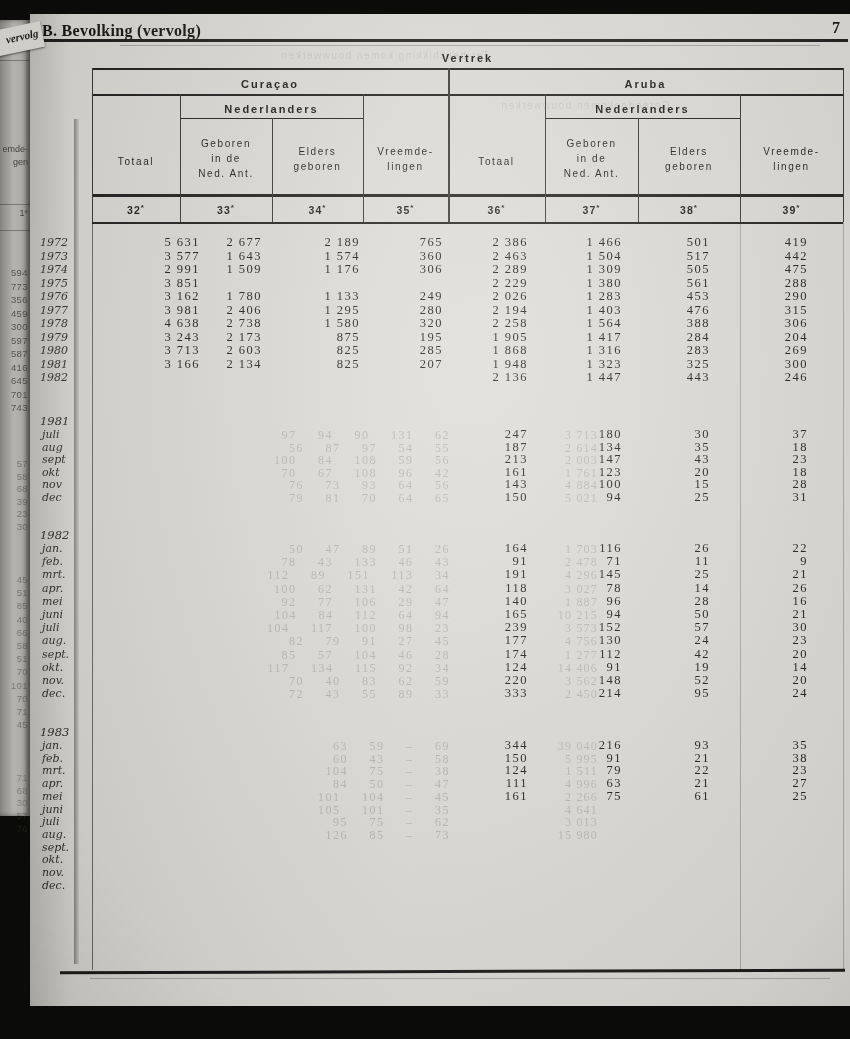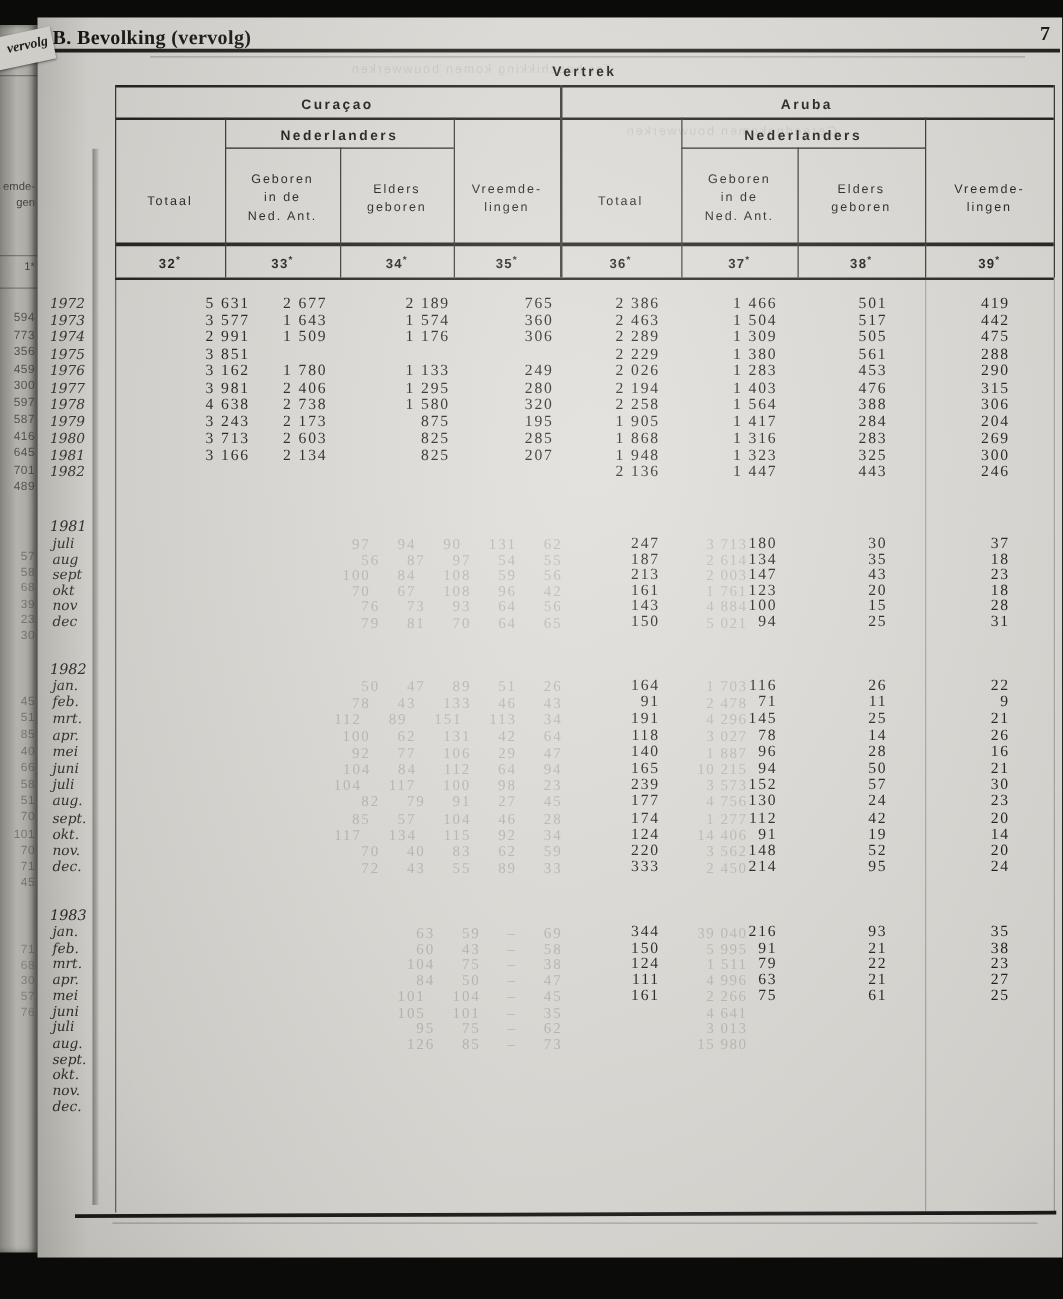--- a/index.html
+++ b/index.html
@@ -1,23 +1,23 @@
 <!DOCTYPE html>
 <html><head>
 <meta charset="utf-8">
 <style>
   html,body{margin:0;padding:0;background:#0b0b09;}
   #stage{position:relative;width:850px;height:1039px;overflow:hidden;
          background:#0b0b09;font-family:"Liberation Serif",serif;}
   
-  #strip{position:absolute;left:0;top:20px;width:30px;height:982px;
+  #strip{position:absolute;left:0;top:20px;width:30px;height:796px;
          background:linear-gradient(90deg,#86847f,#b5b3ad 45%,#a9a7a1 85%,#8e8c87);
          box-shadow:inset -4px 0 5px rgba(0,0,0,.45);}
   .stripnum{position:absolute;right:2px;width:26px;text-align:right;
-            font:9.5px "Liberation Sans",sans-serif;color:#3d3d39;letter-spacing:.4px;}
+            font:9.5px "Liberation Sans",sans-serif;color:#3d3d39;letter-spacing:.4px;margin-top:18px;}
   .striplab{position:absolute;right:2px;width:26px;text-align:right;
             font:9px "Liberation Sans",sans-serif;color:#44443f;}
   .striprule{position:absolute;left:0;width:100%;height:1px;background:rgba(20,20,18,.35);}
   #vervolg-patch{position:absolute;left:-7px;top:26px;width:50px;height:26px;
                  background:#cfcdc7;transform:rotate(-12deg);z-index:4;overflow:hidden;
                  box-shadow:0 1px 2px rgba(0,0,0,.5);
                  font:italic bold 11px "Liberation Serif",serif;color:#1c1c1a;
                  text-align:right;padding:5px 4px 0 0;box-sizing:border-box;}
   
   #page{position:absolute;left:30px;top:14px;width:820px;height:992px;
@@ -70,21 +70,21 @@
   <div class="stripnum" style="top: 229px; opacity: 0.8;">594</div>
       <div class="stripnum" style="top: 242.5px; opacity: 0.8;">773</div>
       <div class="stripnum" style="top: 256px; opacity: 0.8;">356</div>
       <div class="stripnum" style="top: 269.5px; opacity: 0.8;">459</div>
       <div class="stripnum" style="top: 283px; opacity: 0.8;">300</div>
       <div class="stripnum" style="top: 296.5px; opacity: 0.8;">597</div>
       <div class="stripnum" style="top: 310px; opacity: 0.8;">587</div>
       <div class="stripnum" style="top: 323.5px; opacity: 0.8;">416</div>
       <div class="stripnum" style="top: 337px; opacity: 0.8;">645</div>
       <div class="stripnum" style="top: 350.5px; opacity: 0.8;">701</div>
-      <div class="stripnum" style="top: 364px; opacity: 0.8;">489</div>
+      <div class="stripnum" style="top: 364px; opacity: 0.8;">743</div>
       <div class="stripnum" style="top: 420px; opacity: 0.5;">57</div>
       <div class="stripnum" style="top: 432.6px; opacity: 0.5;">58</div>
       <div class="stripnum" style="top: 445.2px; opacity: 0.5;">68</div>
       <div class="stripnum" style="top: 457.8px; opacity: 0.5;">39</div>
       <div class="stripnum" style="top: 470.4px; opacity: 0.5;">23</div>
       <div class="stripnum" style="top: 483px; opacity: 0.5;">30</div>
       <div class="stripnum" style="top: 536px; opacity: 0.5;">45</div>
       <div class="stripnum" style="top: 549.2px; opacity: 0.5;">51</div>
       <div class="stripnum" style="top: 562.4px; opacity: 0.5;">85</div>
       <div class="stripnum" style="top: 575.6px; opacity: 0.5;">40</div>

